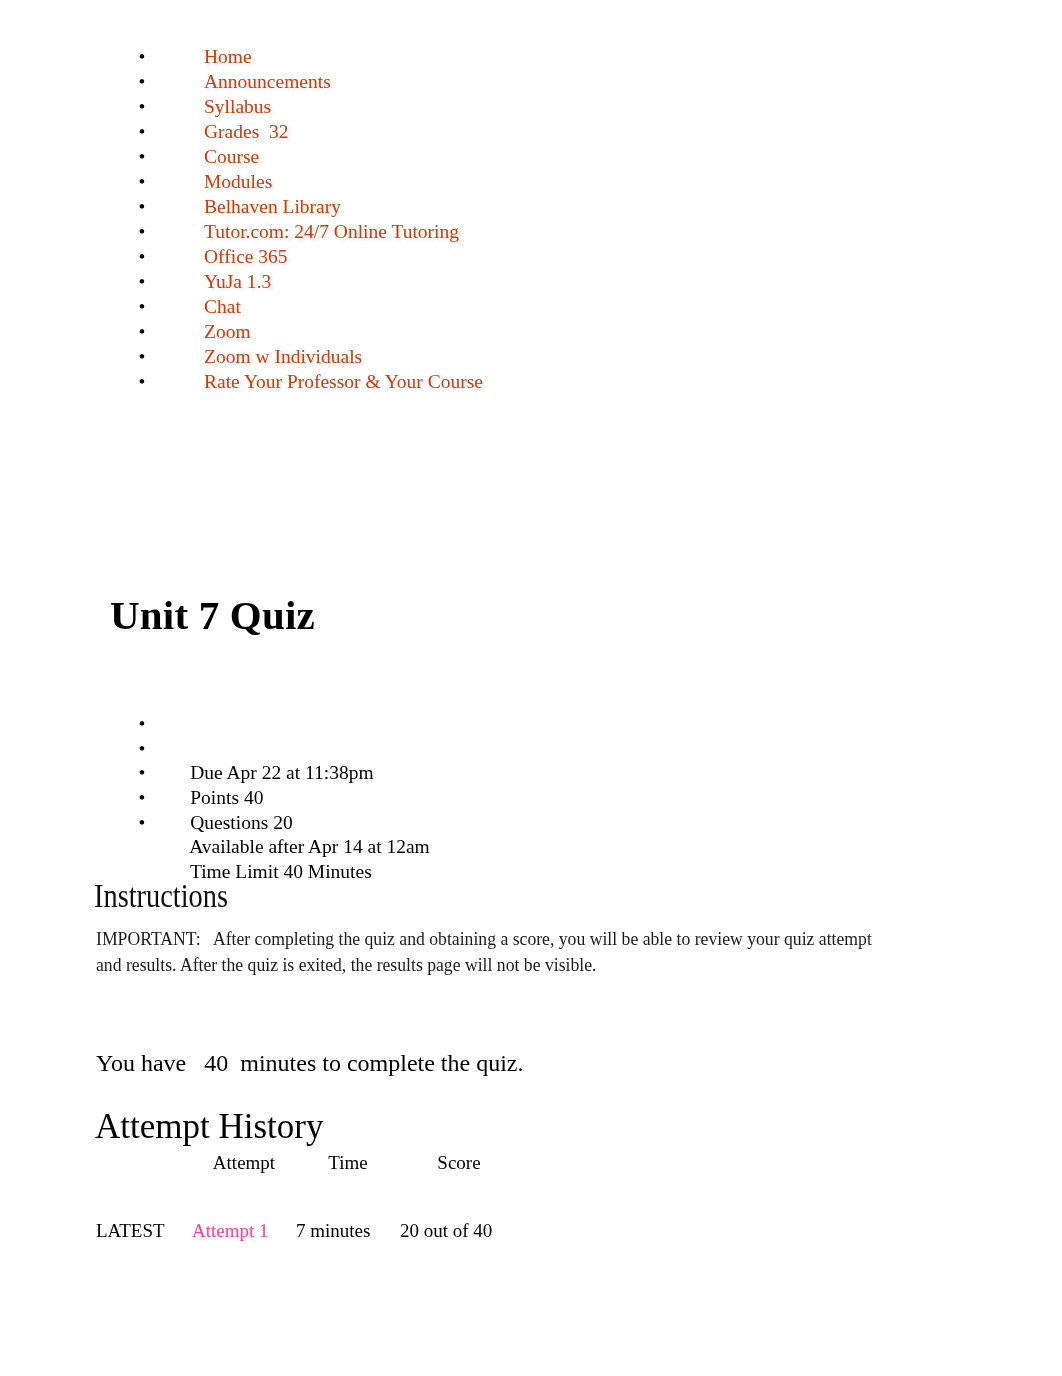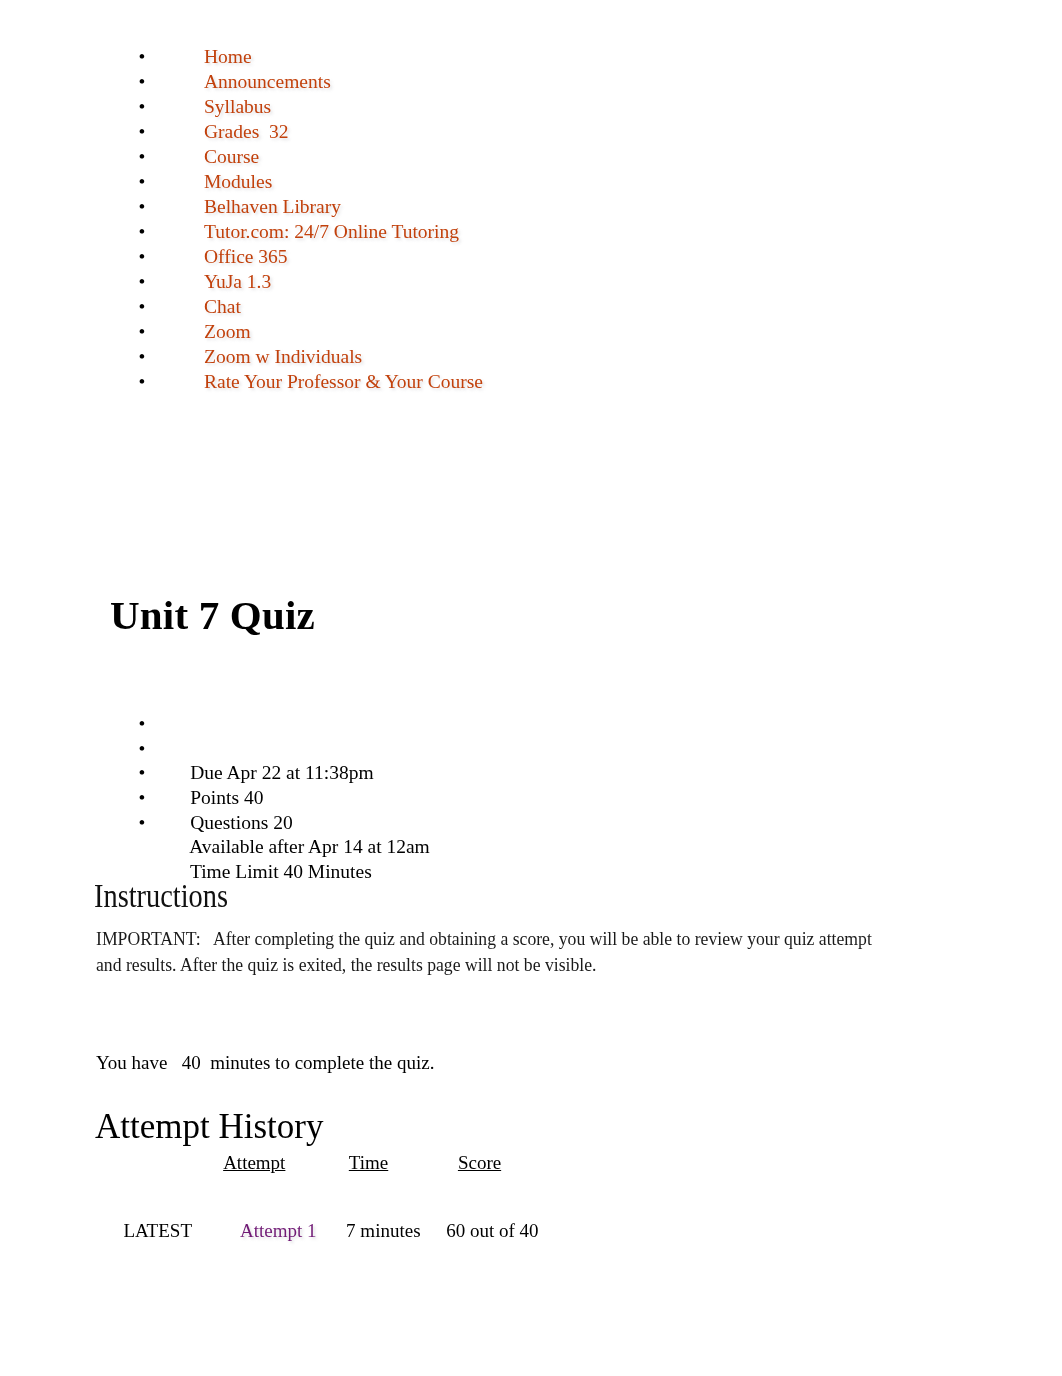--- a/index.html
+++ b/index.html
@@ -123,21 +123,21 @@
     transform-origin: left top;
     white-space: pre-wrap;
   }
 
   
   .time-note {
     position: absolute;
     left: 96px;
     top: 1050px;
     margin: 0;
-    font-size: 19px;
+    font-size: 24px;
     line-height: 26px;
     color: #000000;
     white-space: pre;
   }
 
   
   .attempt-heading {
     position: absolute;
     left: 95px;
     top: 1108px;
@@ -154,38 +154,36 @@
     border-collapse: collapse;
     font-size: 19px;
     color: #000000;
   }
   .attempt-table th {
     font-weight: normal;
     text-align: center;
     padding: 0 0 40px 0;
     height: 26px;
     line-height: 26px;
-    text-decoration: underline;
   }
   .attempt-table td {
-    text-align: right;
+    text-align: left;
     height: 30px;
     line-height: 30px;
     padding: 0;
     white-space: nowrap;
   }
   .col-kept { width: 96px; }
   .col-attempt { width: 104px; }
   .col-time { width: 104px; }
   .col-score { width: 118px; }
   .attempt-link {
-    color: #701a75;
+    color: #ec4899;
     text-decoration: none;
     text-shadow: 2px 2px 3px rgba(150,150,160,0.30);
-    margin-left: 48px;
   }
   .latest-label {
     color: #000000;
   }
 </style>
 </head>
 <body>
 
 <div class="page">
 
@@ -291,18 +289,18 @@
     </thead>
     <tbody>
       <tr>
         <td>
           <span class="latest-label">LATEST</span>
         </td>
         <td>
           <a href="#" class="attempt-link">Attempt 1</a>
         </td>
         <td>7 minutes</td>
-        <td>60 out of 40</td>
+        <td>20 out of 40</td>
       </tr>
     </tbody>
   </table>
 
 </div>
 
 </body></html>

